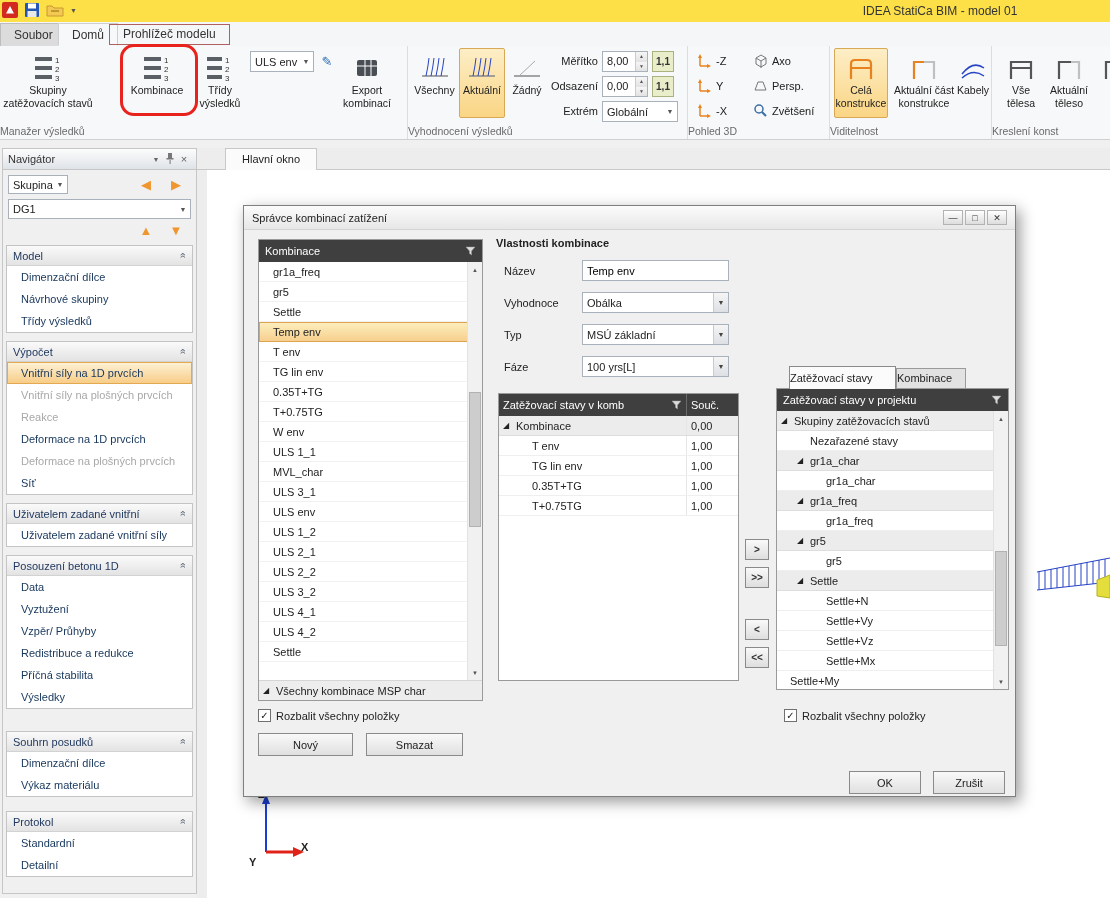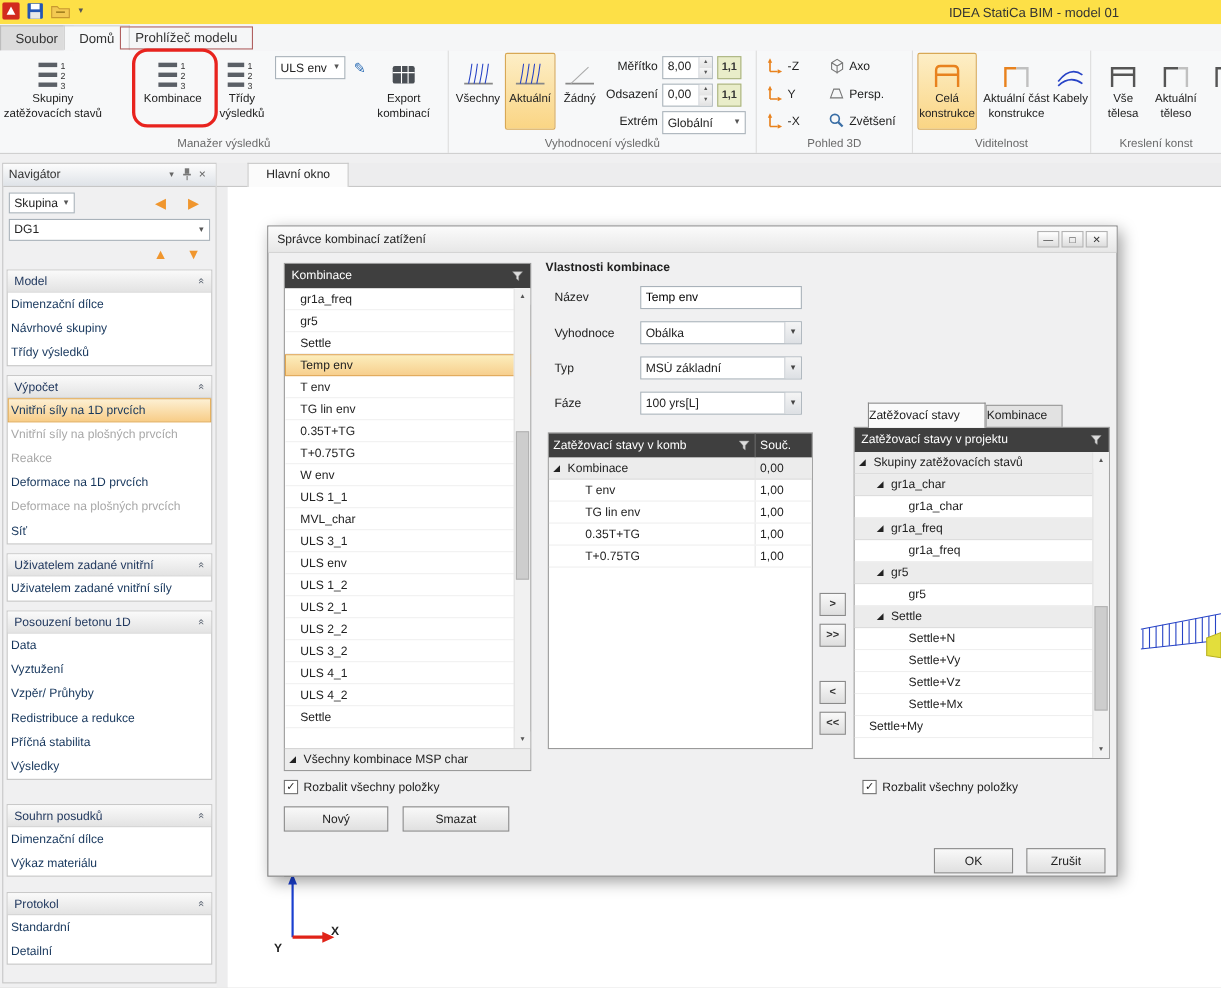--- a/index.html
+++ b/index.html
@@ -18,21 +18,21 @@
   
   .tabrow{position:absolute;left:0;top:22px;width:100%;height:24px;background:#f5f6f7}
   .rtab{position:absolute;top:1px;height:23px;line-height:22px;padding:0 13px;font-size:12px;color:#333}
   .rtab.file{background:#dcdcdc;border:1px solid #bdbdbd;border-bottom:none}
   .rtab.active{background:#f7f8f9;border:1px solid #cfcfcf;border-bottom:1px solid #f7f8f9}
   .rtab.boxed{border:1px solid #b06060;height:21px;top:2px;line-height:19px}
 
   
   .ribbon{position:absolute;left:0;top:46px;width:100%;height:94px;background:#f7f8f9;border-bottom:1px solid #d0d0d0}
   .rgroup{position:absolute;top:0;height:93px;border-right:1px solid #ddd}
-  .glabel{position:absolute;bottom:2px;left:0;right:0;text-align:center;font-size:10.5px;color:#6a6a6a;white-space:nowrap}
+  .glabel{position:absolute;bottom:2px;left:0;right:0;text-align:left;font-size:10.5px;color:#6a6a6a;white-space:nowrap}
   .bigbtn{position:absolute;top:2px;height:70px;display:flex;flex-direction:column;align-items:center;
           border:1px solid transparent;border-radius:2px;text-align:center;cursor:default}
   .bigbtn .icon{margin-top:3px;height:32px;display:flex;align-items:center;justify-content:center}
   .bigbtn .bl{line-height:13px;font-size:10.5px;white-space:nowrap}
   .bigbtn.sel{background:linear-gradient(#fdeec6,#fad584);border-color:#d8a855}
   .combo{position:absolute;background:#fff;border:1px solid #a9b2ba;display:flex;align-items:center;height:21px}
   .combo .cv{flex:1;padding-left:4px;white-space:nowrap;overflow:hidden}
   .caret{width:14px;text-align:center;font-size:7px;color:#555}
   .rlabel{position:absolute;height:20px;line-height:20px;text-align:right;font-size:11px;white-space:nowrap}
   .spin{position:absolute;height:21px;background:#fff;border:1px solid #a9b2ba;display:flex}
@@ -50,21 +50,21 @@
             display:flex;align-items:center;padding:0 5px}
   .nav-head .t{flex:1;color:#333}
   .nav-head .hi{width:14px;text-align:center;color:#666}
   .ntrow{display:flex;align-items:center;margin:5px 5px 0 5px}
   .orange{color:#f0962e;font-size:13px;line-height:13px}
   .abtn{width:30px;text-align:center}
   .nav-sec{margin:8px 3px 0 3px;border:1px solid #c4c4c4;background:#fff}
   .nav-sec-h{height:20px;background:linear-gradient(#fafafa,#e3e3e3);border-bottom:1px solid #d2d2d2;
              display:flex;align-items:center;padding:0 6px;font-weight:normal;color:#22395f}
   .chev{margin-left:auto;color:#57606e;font-size:10px;transform:rotate(-90deg)}
-  .nav-item{height:22px;line-height:20px;padding-left:2px;color:#16365c;border:1px solid transparent;white-space:nowrap;overflow:hidden}
+  .nav-item{height:22px;line-height:20px;padding-left:13px;color:#16365c;border:1px solid transparent;white-space:nowrap;overflow:hidden}
   .nav-item.disabled{color:#a8a8a8}
   .nav-item.selected{background:linear-gradient(#fdf0d3,#f8cd88);border-color:#e2a951}
 
   
   .doc-tabrow{position:absolute;left:197px;top:148px;right:0;height:22px;background:#ededee;border-bottom:1px solid #c8c8c8}
   .doc-tab{position:absolute;left:28px;top:0;height:22px;background:#fbfbfb;border:1px solid #c8c8c8;border-bottom:none;
            padding:0 16px;line-height:21px}
   .vstrip{position:absolute;left:197px;top:170px;width:10px;bottom:0;background:#ededee}
   .canvas{position:absolute;left:207px;top:170px;right:0;bottom:0;background:#fff}
   .axlbl{position:absolute;font-size:11px;color:#222;font-weight:bold}
@@ -657,20 +657,26 @@
               <path d="M1 1 h9 l-3.5 4 v4 l-2 -1.5 V5 Z" fill="#ddd" stroke="#999" stroke-width="0.5"></path>
             </svg>
           </span>
       </div>
       <div class="grow group">
           <span class="gname" style="padding-left:4px">
             <span class="exp">◢</span>
             <span>Skupiny zatěžovacích stavů</span>
           </span>
         </div>
+      <div class="grow">
+          <span class="gname" style="padding-left:20px">
+            <span class="exp"></span>
+            <span>Nezařazené stavy</span>
+          </span>
+        </div>
       <div class="grow group">
           <span class="gname" style="padding-left:20px">
             <span class="exp">◢</span>
             <span>gr1a_char</span>
           </span>
         </div>
       <div class="grow">
           <span class="gname" style="padding-left:36px">
             <span class="exp"></span>
             <span>gr1a_char</span>

